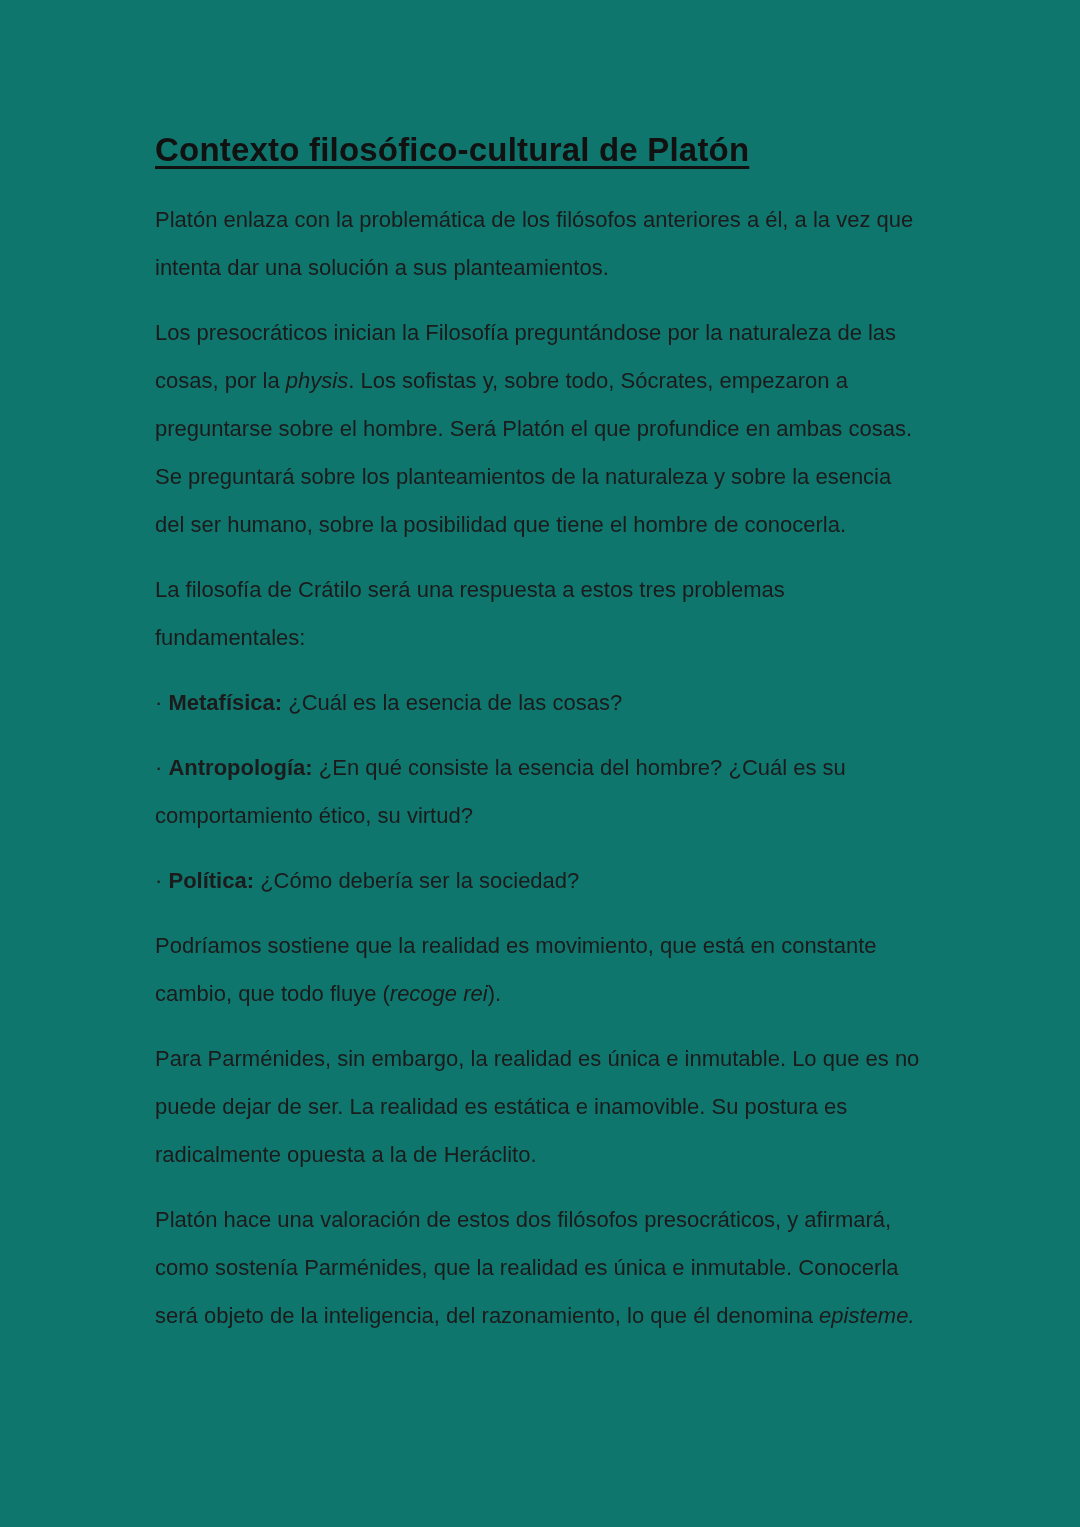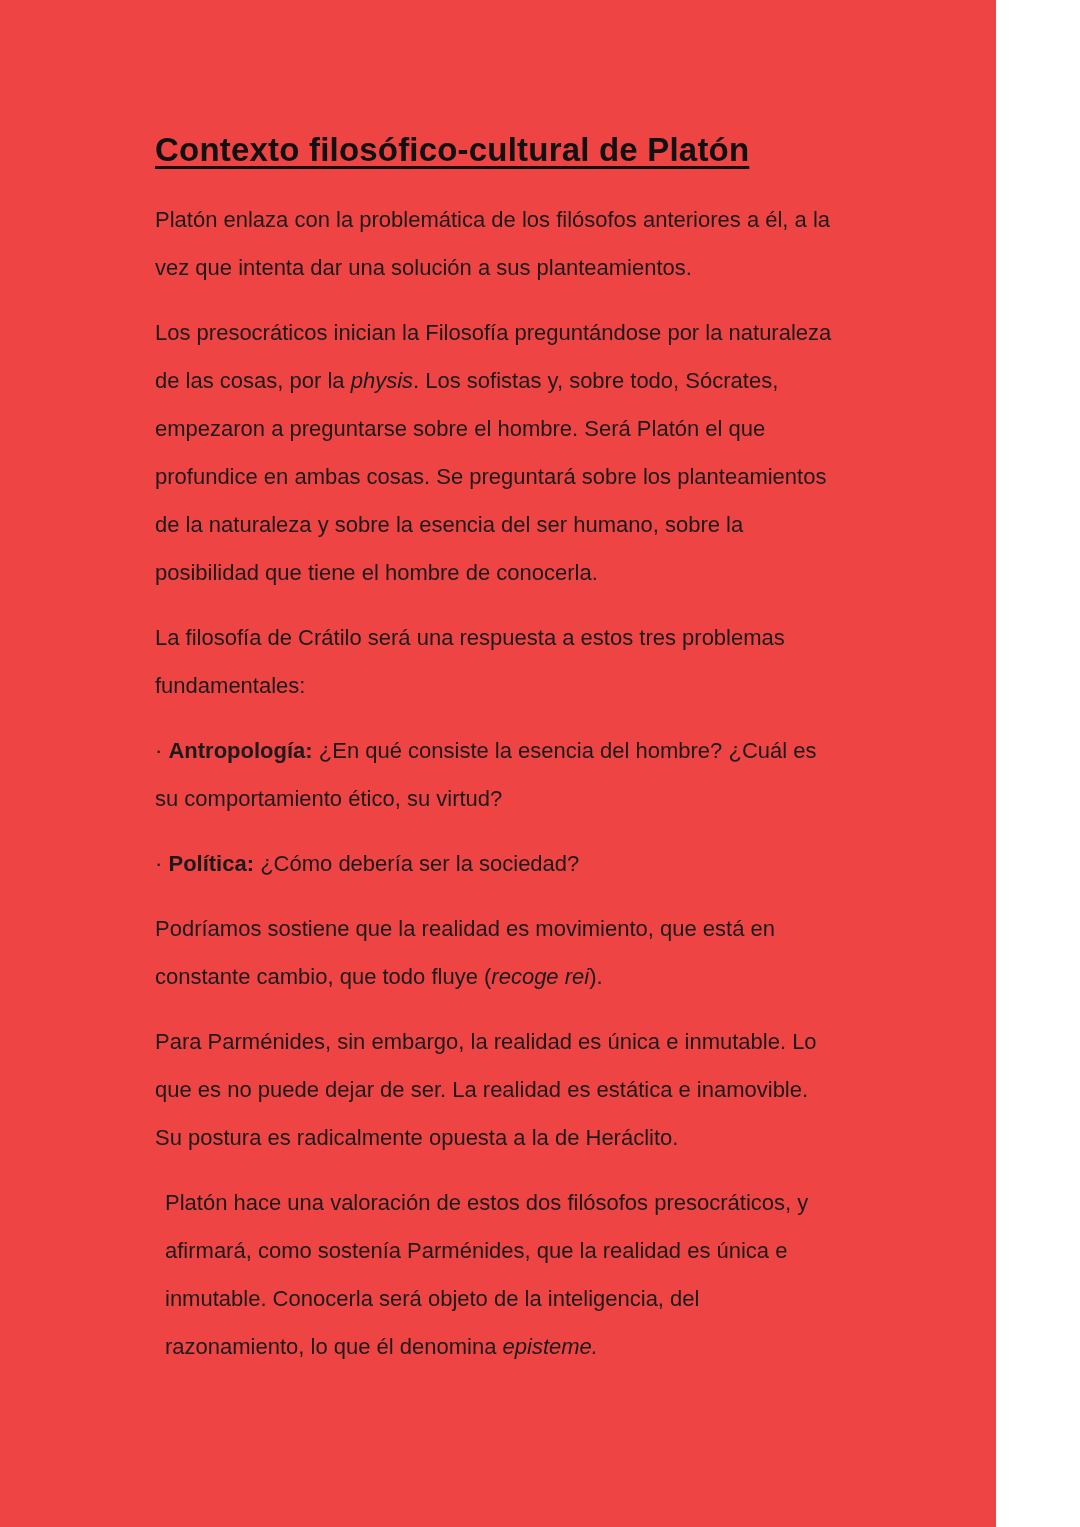--- a/index.html
+++ b/index.html
@@ -7,41 +7,41 @@
     background: #ffffff;
   }
   body {
     width: 1080px;
     height: 1527px;
     font-family: "Liberation Sans", "DejaVu Sans", sans-serif;
     color: #1b1b1b;
     overflow: hidden;
   }
   .page {
-    width: 996px;
+    width: 1080px;
     height: 1527px;
-    background: #ef4444;
+    background: #0f766e;
     padding: 131px 155px 0 155px;
   }
   h1.doc-title {
     font-size: 33px;
     font-weight: 700;
     text-decoration: underline;
     text-underline-offset: 5px;
     letter-spacing: 0.2px;
     color: #111111;
     margin: 0 0 27px 0;
   }
   p.doc-par {
     font-size: 22px;
     line-height: 48px;
     margin: 0 0 17px 0;
     color: #1b1b1b;
   }
-  p.doc-par:last-child { margin-bottom: 0; margin-left: 10px; }
+  p.doc-par:last-child { margin-bottom: 0; }
   .run-italic { font-style: italic; text-align: right; }
   .run-bold { font-weight: 700; }
 </style>
 </head>
 <body>
 
 <div class="page">
 
   <h1 class="doc-title">Contexto filosófico-cultural de Platón</h1>
 
@@ -50,20 +50,23 @@
   </p>
 
   <p class="doc-par">
     <span>Los presocráticos inician la Filosofía preguntándose por la naturaleza de las cosas, por la </span><span class="run-italic">physis</span><span>. Los sofistas y, sobre todo, Sócrates, empezaron a preguntarse sobre el hombre. Será Platón el que profundice en ambas cosas. Se preguntará sobre los planteamientos de la naturaleza y sobre la esencia del ser humano, sobre la posibilidad que tiene el hombre de conocerla.</span>
   </p>
 
   <p class="doc-par">
     <span>La filosofía de Crátilo será una respuesta a estos tres problemas fundamentales:</span>
   </p>
 
+  <p class="doc-par">
+    <span>· </span><span class="run-bold">Metafísica:</span><span> ¿Cuál es la esencia de las cosas?</span>
+  </p>
 
   <p class="doc-par">
     <span>· </span><span class="run-bold">Antropología:</span><span> ¿En qué consiste la esencia del hombre? ¿Cuál es su comportamiento ético, su virtud?</span>
   </p>
 
   <p class="doc-par">
     <span>· </span><span class="run-bold">Política:</span><span> ¿Cómo debería ser la sociedad?</span>
   </p>
 
 

